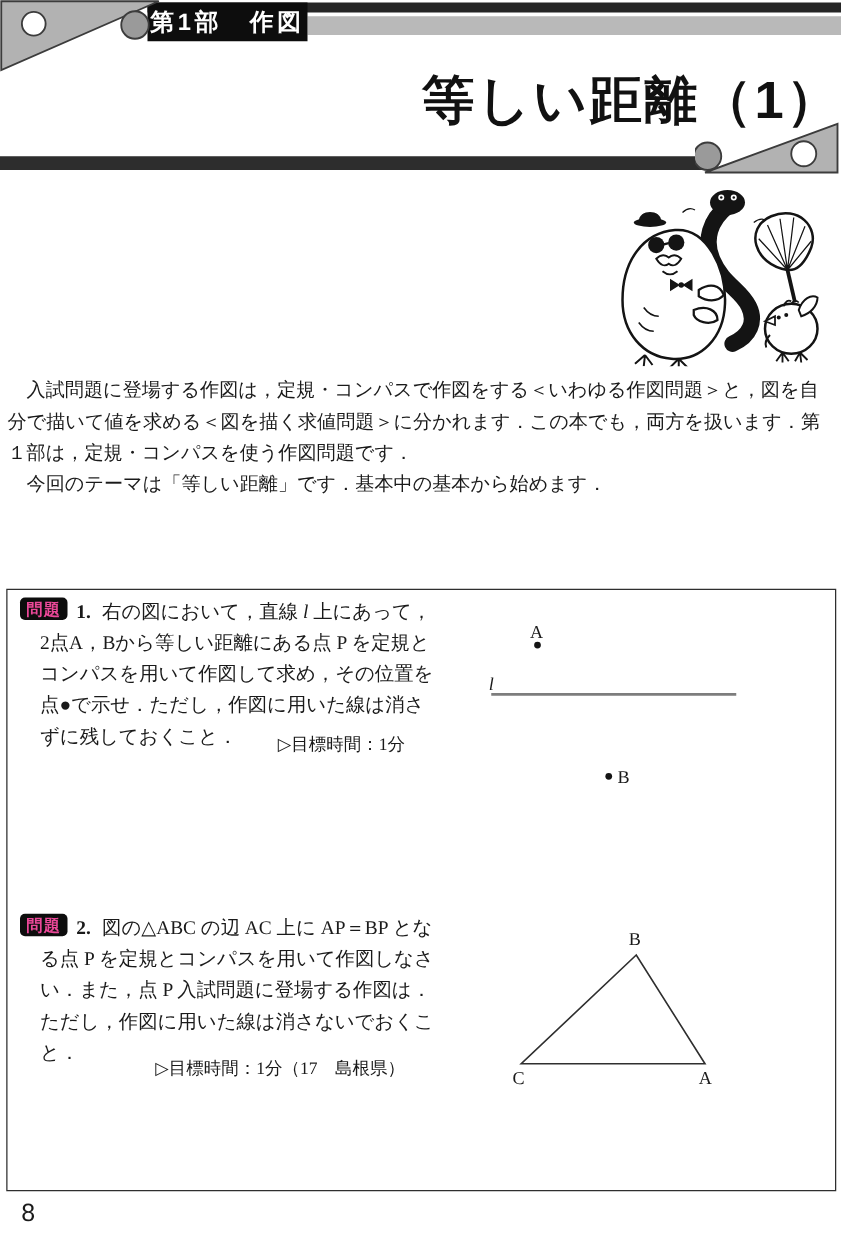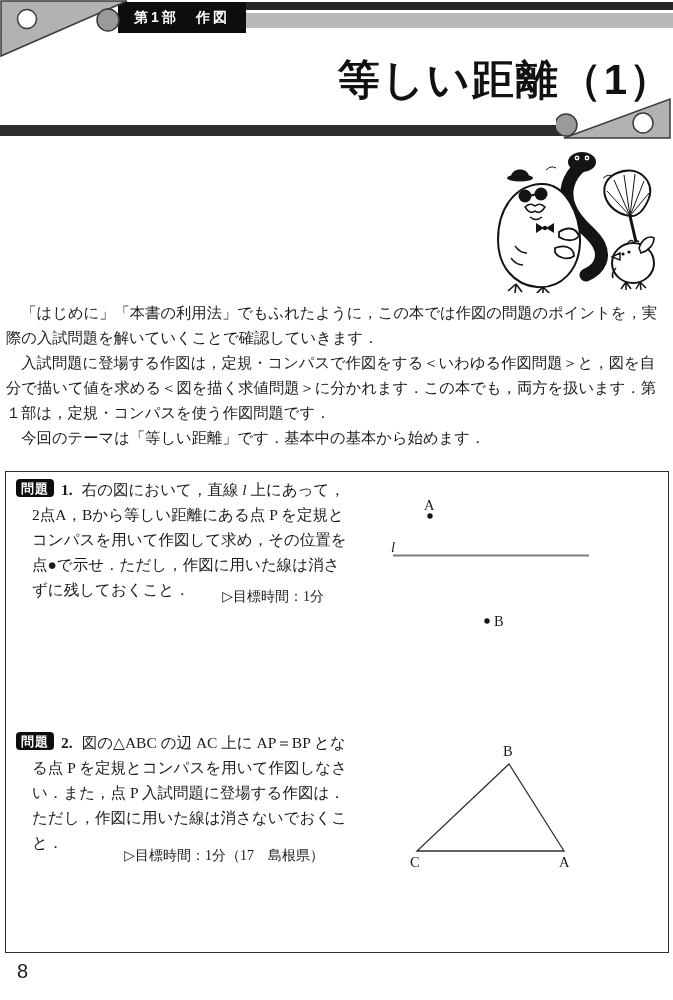--- a/index.html
+++ b/index.html
@@ -10,21 +10,21 @@
     overflow:hidden;
   }
   .abs { position:absolute; }
 
   
   .top-rule   { left:118px; top:2px;  width:555px; height:8px;  background:#262626; }
   .gray-rule  { left:246px; top:13px; width:427px; height:15px; background:#b9b9b9; }
   .part-box   {
     left:118px; top:2px; width:128px; height:31px; background:#0d0d0d;
     color:#fff; font-family:"Liberation Sans","DejaVu Sans",sans-serif;
-    font-weight:bold; font-size:14px; letter-spacing:3px;
+    font-weight:bold; font-size:19px; letter-spacing:3px;
     display:flex; align-items:center; justify-content:center; z-index:4;
   }
   .main-title {
     left:0; top:52px; width:100%; text-align:right;
     font-family:"Liberation Sans","DejaVu Sans",sans-serif;
     font-weight:bold; font-size:42px; letter-spacing:2px; color:#111;
   }
   .bottom-rule { left:0; top:125px; width:566px; height:11px; background:#2d2d2d; }
   .deco { z-index:5; }
 
@@ -38,21 +38,21 @@
     border:1.5px solid #2e2e2e; position:absolute;
   }
   .prob-text {
     position:absolute; left:10px; width:334px;
     font-size:15.5px; line-height:25px;
     padding-left:16px; text-indent:-16px;
   }
   .prob-1 { top:5px; }
   .prob-2 { top:258px; }
   .badge {
-    display:inline-block; background:#0d0d0d; color:#ffffff;
+    display:inline-block; background:#0d0d0d; color:#ec4899;
     font-family:"Liberation Sans","DejaVu Sans",sans-serif;
     font-weight:bold; font-size:13px; line-height:1;
     padding:3px 5px 2px; border-radius:4px; letter-spacing:1px;
     margin-right:7px; text-indent:0; vertical-align:2px;
   }
   .prob-num { font-weight:bold; margin-right:9px; }
   .line-label { font-style:italic; font-family:"Liberation Serif","DejaVu Serif",serif; }
   .meta {
     position:absolute; left:10px; width:308px;
     display:flex; justify-content:flex-end;
@@ -138,21 +138,20 @@
     <circle cx="146" cy="104" r="1.6" fill="#141414"></circle>
     <path d="M156,100 C159,91 166,87 171,90 C171,97 165,103 158,105 Z" fill="#fff" stroke="#141414" stroke-width="1.6"></path>
     <path d="M133,120 q-5,5 -3,10" stroke="#141414" stroke-width="1.6" fill="none"></path>
     <g stroke="#141414" stroke-width="1.5" fill="none">
       <path d="M143,134 l-5,7 M143,134 l0,8 M143,134 l5,7"></path>
       <path d="M157,134 l-4,7 M157,134 l1,8 M157,134 l6,6"></path>
     </g>
   </svg>
 
   <div class="abs intro">
-    <p>「はじめに」「本書の利用法」でもふれたように，この本では作図の問題のポイントを，実際の入試問題を解いていくことで確認していきます．</p>
     <p>入試問題に登場する作図は，定規・コンパスで作図をする＜いわゆる作図問題＞と，図を自分で描いて値を求める＜図を描く求値問題＞に分かれます．この本でも，両方を扱います．第１部は，定規・コンパスを使う作図問題です．</p>
     <p>今回のテーマは「等しい距離」です．基本中の基本から始めます．</p>
   </div>
 
   <div class="problem-box">
 
     <div class="prob-text prob-1">
       <span class="badge">問題</span><span class="prob-num">1.</span><span>右の図において，直線 </span><span class="line-label">l</span><span> 上にあって，2点A，Bから等しい距離にある点 P を定規とコンパスを用いて作図して求め，その位置を点●で示せ．ただし，作図に用いた線は消さずに残しておくこと．</span>
     </div>
     <div class="meta meta-1">

